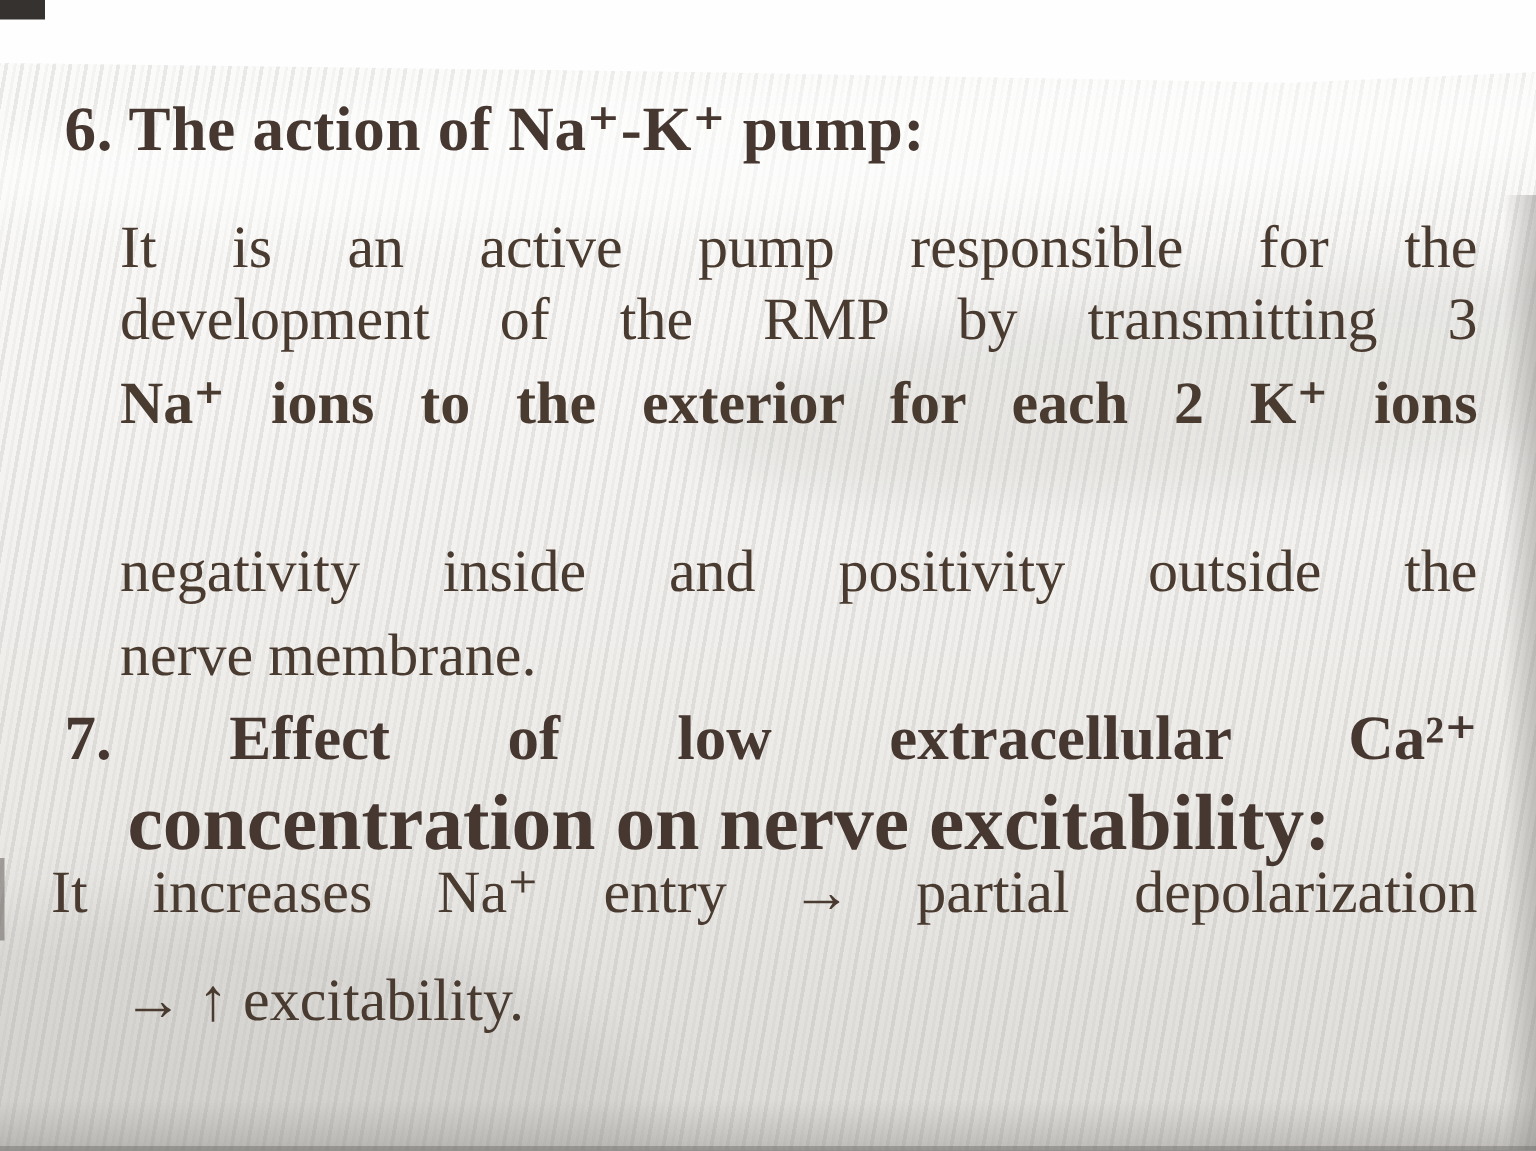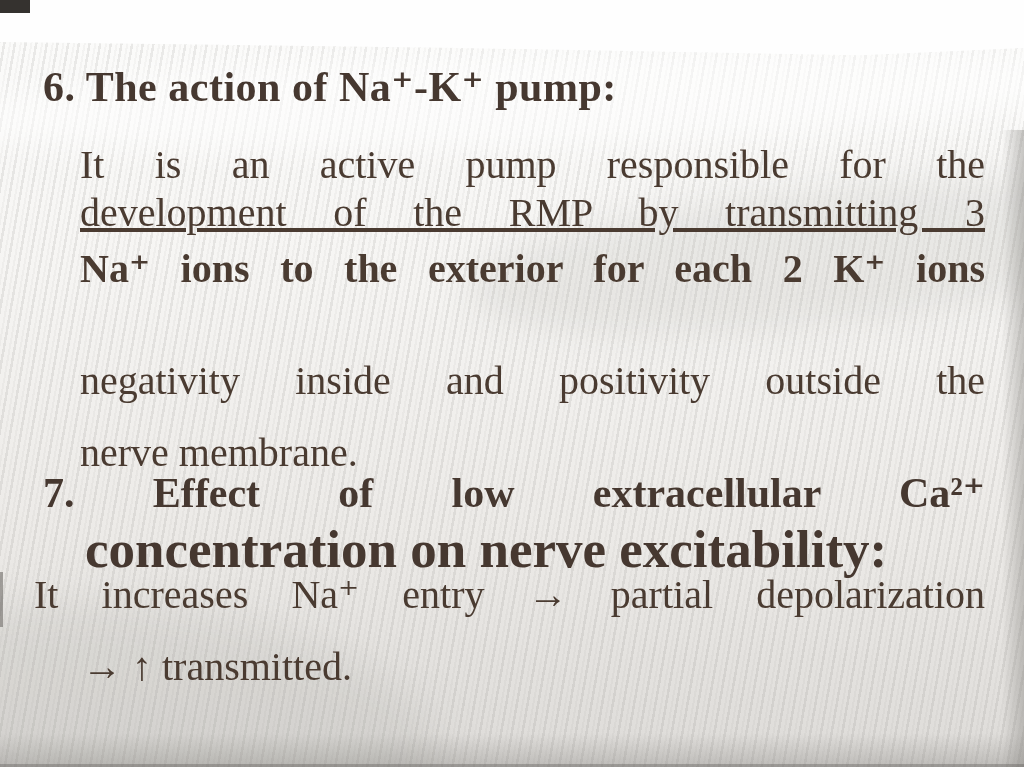--- a/index.html
+++ b/index.html
@@ -77,25 +77,25 @@
     text-align: justify;
     text-align-last: justify;
   }
   .bold {
     font-weight: bold;
     color: #463830;
   }
   .h6 { top: 64px; left: 43px; font-size: 42px; letter-spacing: 0.5px; }
   .p6 { left: 80px; width: 905px; }
   .p6l0 { top: 119px; margin-top: 23px; }
-  .p6l1 { top: 190px; text-decoration: underline; }
+  .p6l1 { top: 190px; }
   .p6l2 { top: 246px; font-weight: bold; }
   .p6l3 { top: 302px; }
   .p6l4 { top: 358px; }
-  .p6l5 { top: 414px; margin-top: 16px; }
+  .p6l5 { top: 414px; }
   .h7a { top: 470px; left: 43px; width: 942px; font-size: 42px; }
   .h7b { top: 526px; left: 85px; font-size: 53px; }
   .p7a { top: 572px; left: 34px; width: 951px; }
   .p7b { top: 644px; left: 82px; }
 </style>
 </head>
 <body>
 
 <div class="slide">
 
@@ -114,15 +114,15 @@
   <div class="line just p6 p6l0">It is an active pump responsible for the</div>
   <div class="line just p6 p6l1">development of the RMP by transmitting 3</div>
   <div class="line just p6 p6l2">Na⁺ ions to the exterior for each 2 K⁺ ions</div>
   <div class="line just p6 p6l4">negativity inside and positivity outside the</div>
   <div class="line p6 p6l5">nerve membrane.</div>
 
   <div class="line bold just h7a">7. Effect of low extracellular Ca²⁺</div>
   <div class="line bold h7b">concentration on nerve excitability:</div>
 
   <div class="line just p7a">It increases Na⁺ entry → partial depolarization</div>
-  <div class="line p7b">→ ↑ transmitted.</div>
+  <div class="line p7b">→ ↑ excitability.</div>
 
 </div>
 
 </body></html>

